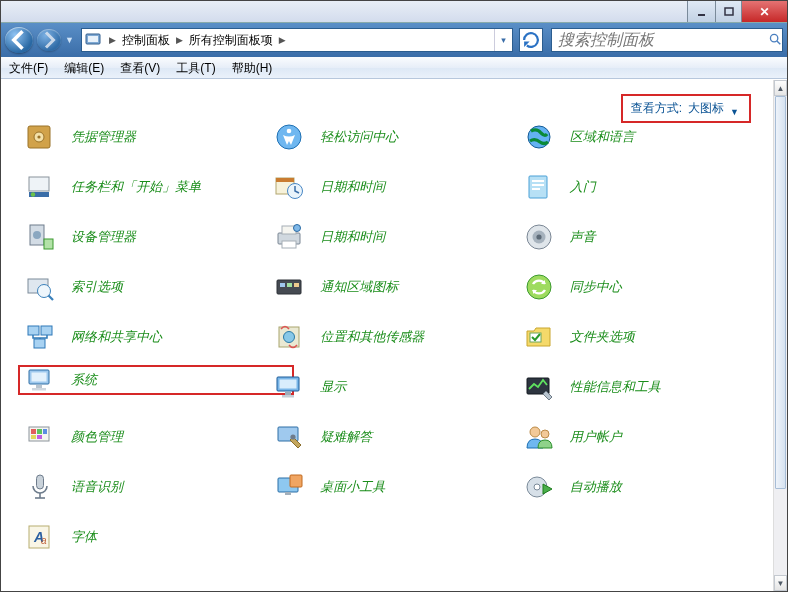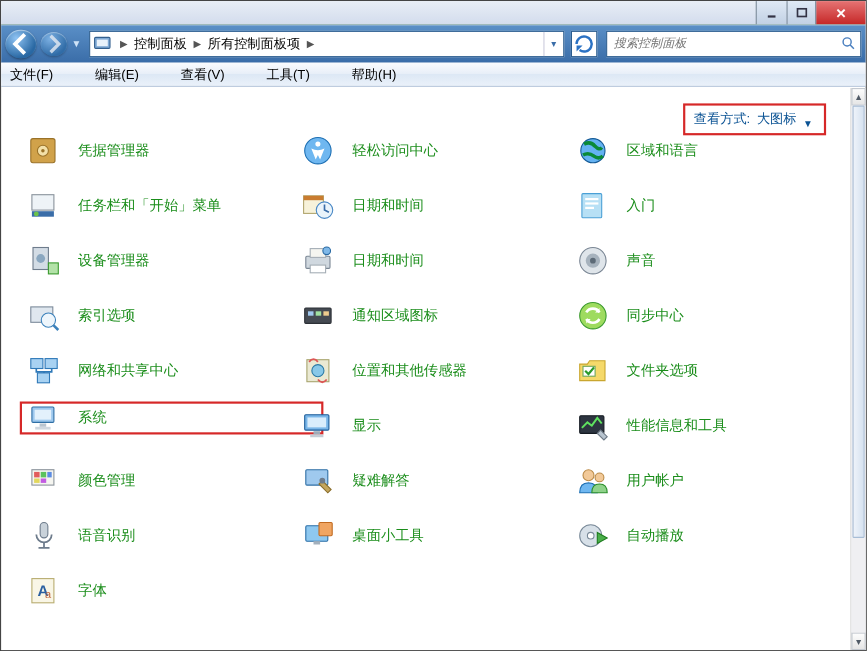--- a/index.html
+++ b/index.html
@@ -20,36 +20,36 @@
   .navbtn.fwd { width:24px; height:22px; opacity:.7; }
   .navdrop { width:12px; color:#cfe3f7; font-size:9px; }
   .addrbar { flex:1; height:24px; background:#fff; border:1px solid #2b5d8f; display:flex; align-items:center; font-size:12px; padding-left:2px; }
   .addricon { width:18px; height:18px; margin-right:4px; display:flex; align-items:center; justify-content:center; }
   .addrseg { padding:0 3px; color:#000; }
   .addrchev { color:#555; font-size:9px; padding:0 3px; }
   .addrspacer { flex:1; }
   .addrdrop { width:18px; height:22px; display:flex; align-items:center; justify-content:center; border-left:1px solid #ccd; color:#3a6da8; font-size:9px; }
   .refreshbtn { width:24px; height:24px; background:#fff; border:1px solid #2b5d8f; margin-left:2px; display:flex; align-items:center; justify-content:center; color:#2b72c4; }
   .searchbar { width:232px; height:24px; background:#fff; border:1px solid #2b5d8f; margin-left:4px; display:flex; align-items:center; padding:0 4px; font-size:12px; }
-  .searchbar input { flex:1; border:none; outline:none; font-size:11px; color:#888; font-style:italic; }
+  .searchbar input { flex:1; border:none; outline:none; font-size:16px; color:#888; font-style:italic; }
   .searchicon { color:#4a7fbf; }
   
   
-  .menubar { height:22px; background:linear-gradient(to bottom,#fafcfe,#e7eef8 50%,#dde8f5 51%,#eaf1fa); display:flex; align-items:center; font-size:12px; border-bottom:1px solid #b7c7dc;gap:22px; }
+  .menubar { height:22px; background:linear-gradient(to bottom,#fafcfe,#e7eef8 50%,#dde8f5 51%,#eaf1fa); display:flex; align-items:center; font-size:12px; border-bottom:1px solid #b7c7dc; }
   .menuitem { padding:0 8px; line-height:22px; color:#000; }
   
   
   .content { position:absolute; top:79px; left:0; right:14px; bottom:0; padding:18px 10px 12px 22px; overflow:hidden; }
   .heading { font-size:14px; color:#0b5394; margin-bottom:2px; }
   .viewby { position:absolute; top:14px; right:22px; font-size:12px; border:2px solid #d62828; padding:4px 10px 4px 8px; display:flex; align-items:flex-end; gap:6px; }
   .viewby .lbl { color:#0b5394; }
   .viewby .val { color:#0b5394; }
   .viewby .drop { color:#0b5394; font-size:9px; }
   
-  .grid { display:grid; grid-template-columns:repeat(3,1fr); column-gap:8px; row-gap:20px; margin-top:24px; }
+  .grid { display:grid; grid-template-columns:repeat(3,1fr); column-gap:8px; row-gap:20px; margin-top:24px;font-style:italic; }
   .item { display:flex; align-items:center; gap:14px; height:30px; }
   .icon { width:34px; height:34px; display:flex; align-items:center; justify-content:center; flex-shrink:0; }
   .icon svg { width:32px; height:32px; }
   .ilabel { font-size:13px; color:#1a8d1a; }
   .highlighted { border:2px solid #d62828; padding:5px 28px 5px 3px; margin:-7px -30px -7px -5px; }
   
   
   .vscroll { position:absolute; top:79px; right:0; bottom:0; width:14px; background:#f1f1f1; border-left:1px solid #ddd; display:flex; flex-direction:column; }
   .sbtn { height:16px; display:flex; align-items:center; justify-content:center; background:linear-gradient(#fdfdfd,#e5e5e5); border:1px solid #c4c9d0; font-size:8px; color:#505a66; }
   .strack { flex:1; background:#efeff2; position:relative; }

